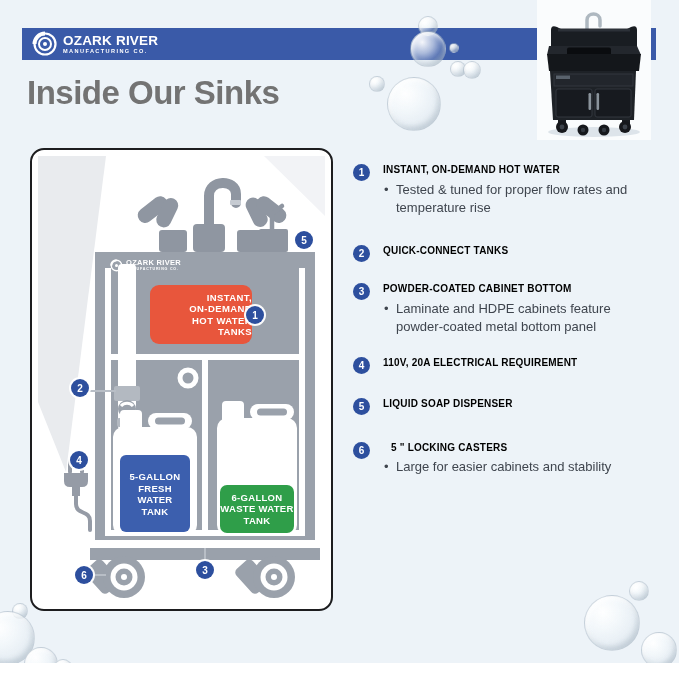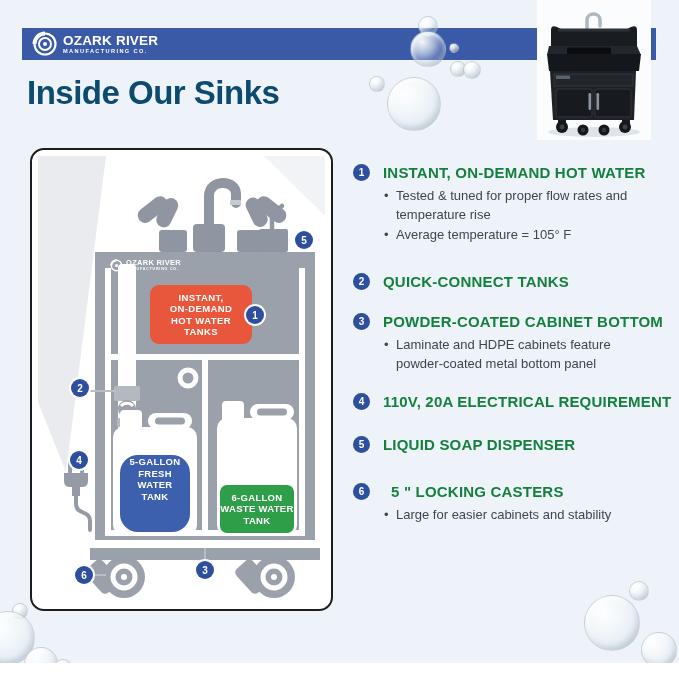--- a/index.html
+++ b/index.html
@@ -10,50 +10,50 @@
   .header-bar{position:absolute;left:22px;top:28px;width:634px;height:32px;background:#3a5aa8;z-index:1;}
   .logo{position:absolute;left:10px;top:3px;display:flex;align-items:center;gap:5px;color:#fff;}
   .logo-text{display:flex;flex-direction:column;line-height:1;}
   .logo-l1{font-size:13.5px;font-weight:800;letter-spacing:.2px;}
   .logo-l2{font-size:5.6px;font-weight:700;letter-spacing:1.4px;margin-top:1.5px;}
 
   
   .photo{position:absolute;left:537px;top:0;width:114px;height:140px;background:#fafcfd;z-index:2;}
 
   .page-title{position:absolute;left:27px;top:74px;font-size:33px;font-weight:700;
-              color:#0c4a6e;letter-spacing:-.5px;z-index:3;}
+              color:#737373;letter-spacing:-.5px;z-index:3;}
 
   
   .card{position:absolute;left:30px;top:148px;width:299px;height:459px;background:#fff;
         border:2px solid #1d1d1f;border-radius:14px;overflow:hidden;z-index:4;}
   .card svg.art{position:absolute;left:0;top:0;}
 
   .cab-logo{position:absolute;left:78px;top:109px;display:flex;align-items:center;gap:3px;color:#fff;}
   .cab-logo .cl1{font-size:7.5px;font-weight:800;letter-spacing:.3px;line-height:1;}
   .cab-logo .cl2{font-size:3.6px;font-weight:700;letter-spacing:.8px;line-height:1;margin-top:1px;}
 
   .hotbox{position:absolute;left:118px;top:135px;width:102px;height:59px;background:#e8563c;border-radius:9px;
-          display:flex;flex-direction:column;align-items:center;justify-content:center;
+          display:flex;flex-direction:column;align-items:flex-end;justify-content:center;
           color:#fff;font-weight:700;font-size:9.5px;line-height:1.2;letter-spacing:.4px;text-align:center;}
   .tank-label{position:absolute;color:#fff;font-weight:700;font-size:9.5px;line-height:1.22;
               letter-spacing:.3px;text-align:center;display:flex;flex-direction:column;align-items:center;}
-  .fresh-label{left:88px;top:305px;width:70px;height:77px;background:#3c5fae;border-radius:18px;padding-top:1px;box-sizing:border-box;}
+  .fresh-label{left:88px;top:305px;width:70px;height:77px;background:#3c5fae;border-radius:6px;padding-top:16px;box-sizing:border-box;}
   .waste-label{left:188px;top:335px;width:74px;height:48px;background:#2f9e49;border-radius:7px;justify-content:center;}
 
   .dbadge{position:absolute;width:18px;height:18px;border-radius:50%;background:#2d4f9e;color:#fff;
           font-size:10px;font-weight:700;display:flex;align-items:center;justify-content:center;
           box-shadow:0 0 0 2px rgba(255,255,255,.95);}
   .dline{position:absolute;background:#b8bec6;}
 
   
   .features{position:absolute;left:353px;top:163px;width:320px;z-index:3;}
   .feature{display:flex;align-items:flex-start;}
   .fbadge{flex:0 0 17px;width:17px;height:17px;border-radius:50%;background:#2d4f9e;color:#fff;
           font-size:10px;font-weight:700;display:flex;align-items:center;justify-content:center;margin-right:13px;margin-top:1px;}
-  .fheading{font-size:15px;font-weight:700;color:#15803d;letter-spacing:.2px;line-height:1.35;}
+  .fheading{font-size:10px;font-weight:700;color:#000000;letter-spacing:.2px;line-height:1.35;}
   .fbullets{list-style:none;margin:4px 0 0 0;padding:0;width:252px;}
   .fbullets.gap{margin-top:13px;}
   .fbullets li{position:relative;padding-left:13px;font-size:13px;color:#3f454e;line-height:1.42;margin-bottom:2px;}
   .fbullets li::before{content:"\2022";position:absolute;left:1px;color:#3f454e;}
   .mb1{margin-bottom:25px;}.mb2{margin-bottom:20px;}.mb3{margin-bottom:17px;}
   .mb4{margin-bottom:23px;}.mb5{margin-bottom:26px;}
   .indent6{margin-left:8px;}
 
   
   .bubble{position:absolute;border-radius:50%;z-index:5;
@@ -229,21 +229,20 @@
   </div>
 
   <div class="features">
 
     <div class="feature mb1">
       <div class="fbadge">1</div>
       <div>
         <div class="fheading">INSTANT, ON-DEMAND HOT WATER</div>
         <ul class="fbullets">
           <li>Tested &amp; tuned for proper flow rates and temperature rise</li>
-          <li>Average temperature = 105° F</li>
         </ul>
       </div>
     </div>
 
     <div class="feature mb2">
       <div class="fbadge">2</div>
       <div>
         <div class="fheading">QUICK-CONNECT TANKS</div>
       </div>
     </div>

